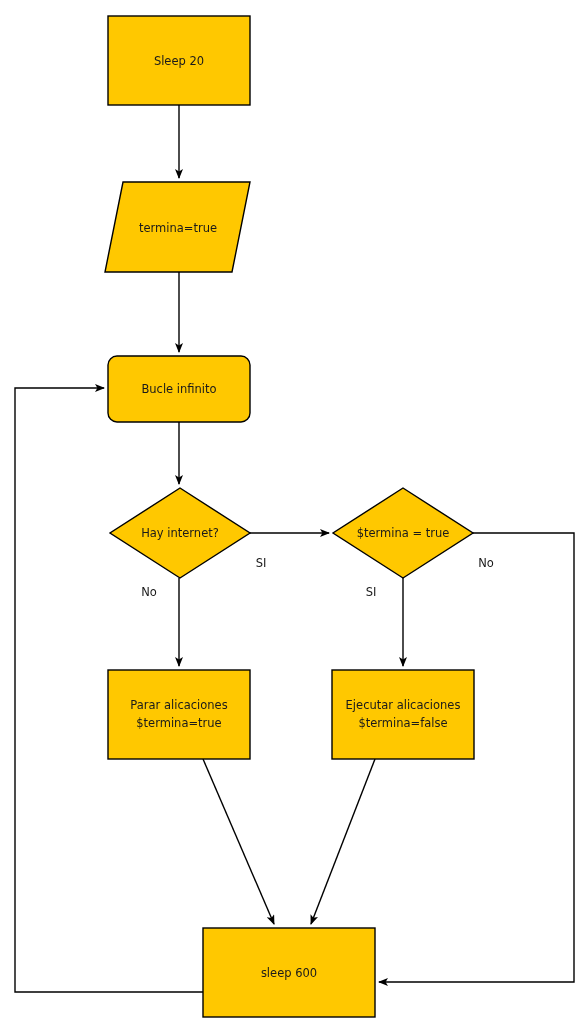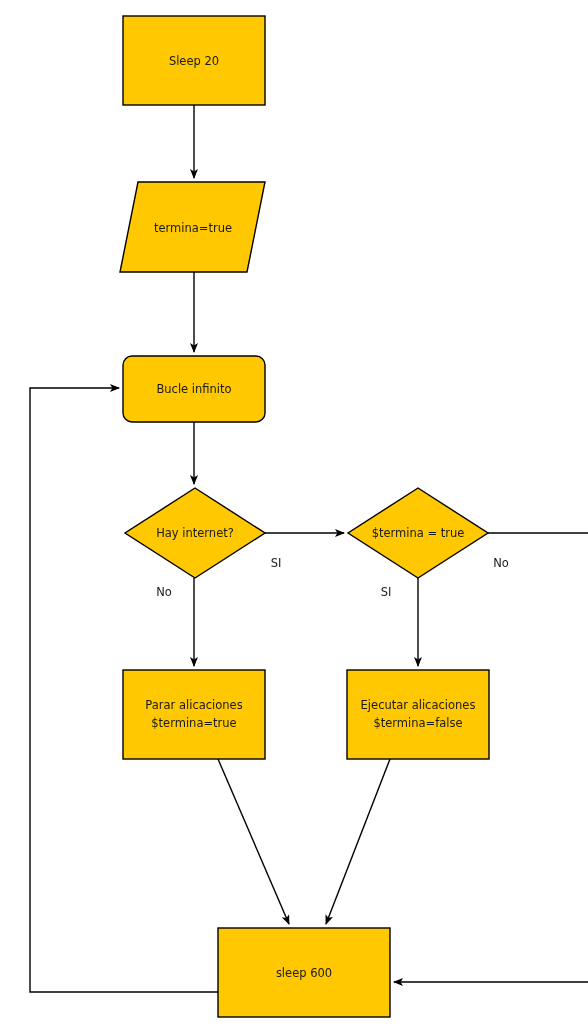--- a/index.html
+++ b/index.html
@@ -10,21 +10,21 @@
   body {
     width: 588px;
     height: 1034px;
     position: relative;
     font-family: "DejaVu Sans", sans-serif;
     overflow: hidden;
   }
   #flowchart-root {
     position: absolute;
     top: 0;
-    left: 15px;
+    left: 0;
     width: 472px;
     height: 1034px;
   }
   svg.canvas {
     display: block;
     width: 588px;
     height: 1034px;
   }
   .node-shape {
     stroke: #000000;

